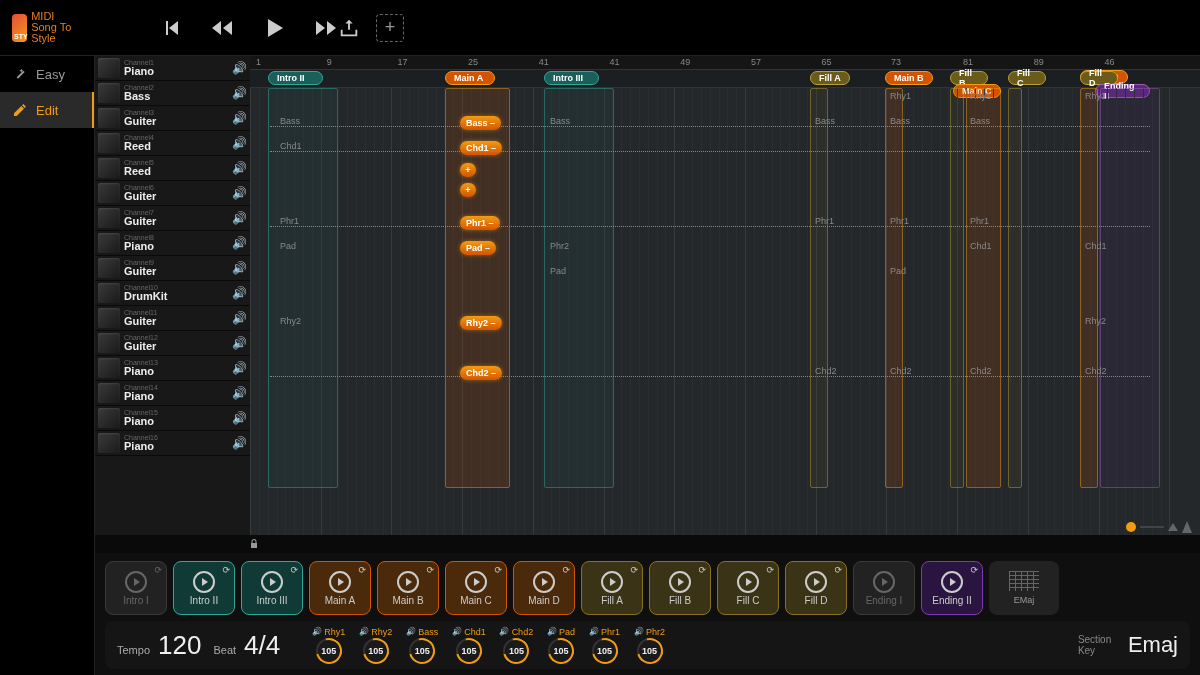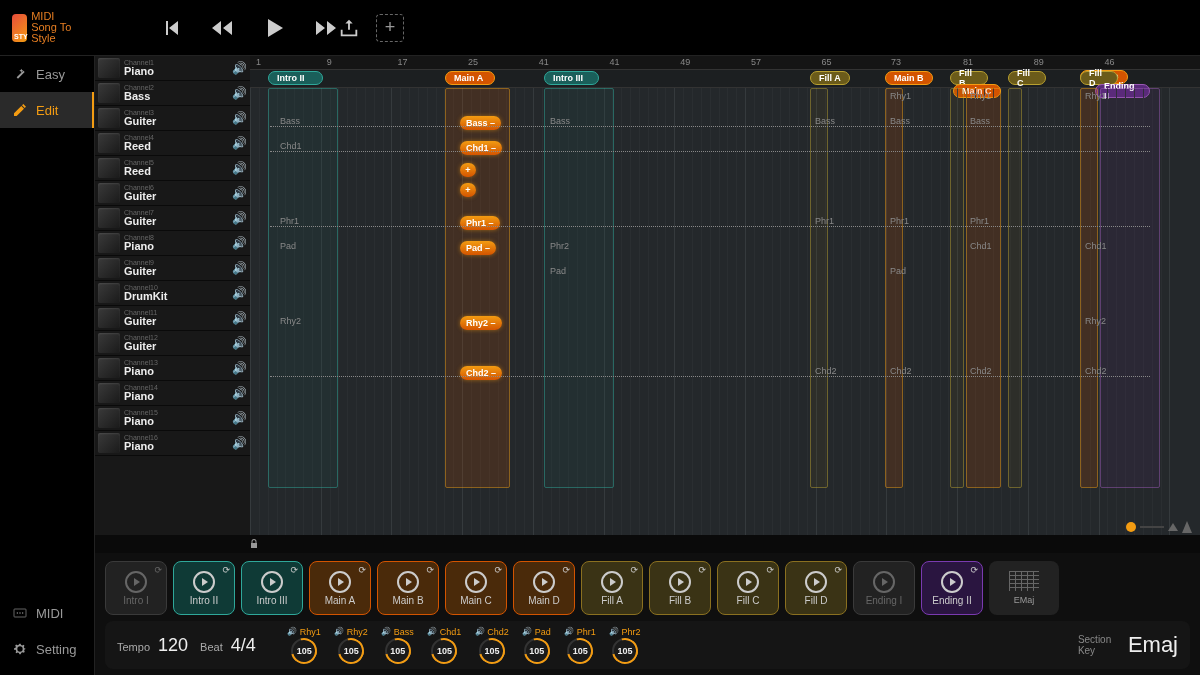--- a/index.html
+++ b/index.html
@@ -89,21 +89,21 @@
 .sect-btn.gray { background: #222; border-color: #3a3a3a; color:#666; }
 .play-circ { width: 22px; height: 22px; border: 2px solid currentColor; border-radius: 50%; display:flex; align-items:center; justify-content:center; }
 .play-circ::before { content:''; width:0; height:0; border-left:6px solid currentColor; border-top:4px solid transparent; border-bottom:4px solid transparent; margin-left:2px;}
 .sect-label { font-size: 10px; }
 .sect-refresh { position:absolute; top:3px; right:4px; font-size:9px; }
 .chord-preview { width: 70px; background:#222; border-radius:8px; display:flex; flex-direction:column; align-items:center; justify-content:center; font-size:9px; color:#999; gap:4px;}
 .chord-preview .grid { width:30px; height:20px; background:repeating-linear-gradient(#666 0 1px, transparent 1px 4px), repeating-linear-gradient(90deg,#666 0 1px,transparent 1px 6px); }
 
 .info-row { display: flex; align-items: center; gap: 12px; margin-top: 6px; background:#151515; border-radius:8px; padding:4px 12px; height:48px;}
 .info-item { display: flex; align-items: baseline; gap: 8px; color:#aaa; font-size:11px;}
-.info-val { font-size: 18px; color: #eee; font-weight: 300; }
+.info-val { font-size: 26px; color: #eee; font-weight: 300; }
 .knobs { display: flex; gap: 14px; margin-left: 20px; }
 .knob { display:flex; flex-direction:column; align-items:center; gap:1px; }
 .knob-lbl { font-size:9px; color:#f39c12; display:flex; align-items:center; gap:2px;}
 .knob-lbl::before { content:'🔊'; font-size:8px;}
 .knob-dial { width:26px; height:26px; border-radius:50%; background:#1a1a1a; border:2px solid #333; position:relative; }
 .knob-dial::before { content:''; position:absolute; inset:-2px; border-radius:50%; border:2px solid transparent; border-top-color:#f39c12; border-right-color:#f39c12; border-bottom-color:#f39c12; transform:rotate(30deg);}
 .knob-val { position:absolute; inset:0; display:flex; align-items:center; justify-content:center; font-size:9px; color:#eee; font-weight:bold;}
 .section-key { margin-left:auto; display:flex; align-items:center; gap:10px; color:#888; font-size:10px;}
 .section-key .val { font-size:22px; color:#eee;}
 </style>
@@ -148,37 +148,20 @@
           </svg>
         <span>Easy</span>
       </div>
       <div class="mode-tab active">
         <svg viewBox="0 0 24 24">
             <path d="M3 17l11-11 4 4L7 21H3zM15 5l2-2 4 4-2 2z"></path>
           </svg>
         <span>Edit</span>
       </div>
       <div class="sidebar-spacer"></div>
-      <div class="sidebar-bottom">
-        <div class="mode-tab">
-          <svg viewBox="0 0 24 24">
-              <rect x="3" y="6" width="18" height="12" rx="1" fill="none" stroke="currentColor"></rect>
-              <circle cx="8" cy="12" r="1"></circle>
-              <circle cx="12" cy="12" r="1"></circle>
-              <circle cx="16" cy="12" r="1"></circle>
-            </svg>
-          <span>MIDI</span>
-        </div>
-        <div class="mode-tab">
-          <svg viewBox="0 0 24 24">
-              <path d="M12 8a4 4 0 100 8 4 4 0 000-8zm9 4l-2 .5-.8 2 1 1.8-1.4 1.4-1.8-1-2 .8L13 20h-2l-.5-2-2-.8-1.8 1L5.3 17l1-1.8-.8-2L3 13v-2l2-.5.8-2-1-1.8L6.3 5.3l1.8 1 2-.8L11 4h2l.5 2 2 .8 1.8-1 1.4 1.4-1 1.8.8 2z"></path>
-            </svg>
-          <span>Setting</span>
-        </div>
-      </div>
     </div>
 
     <div class="content">
 
       <div class="editor">
 
         <div class="tracks" id="tracks">
             <div class="track">
     <div class="track-thumb"></div>
     <div class="track-info">

